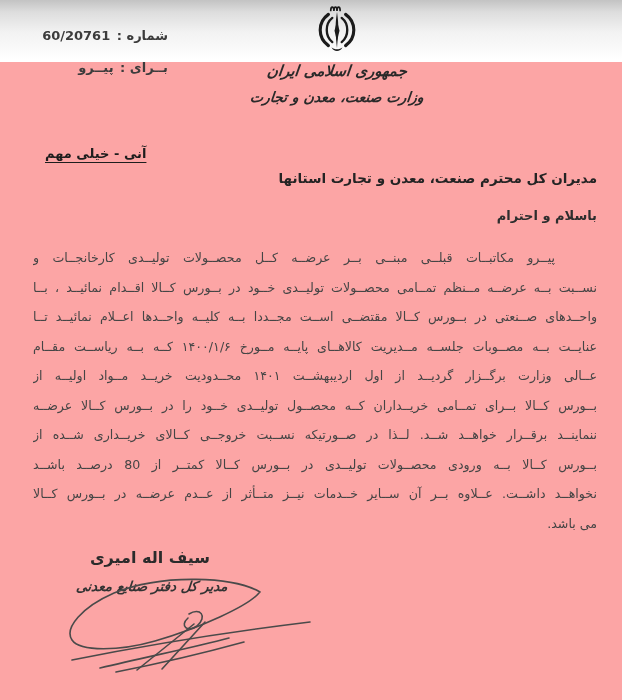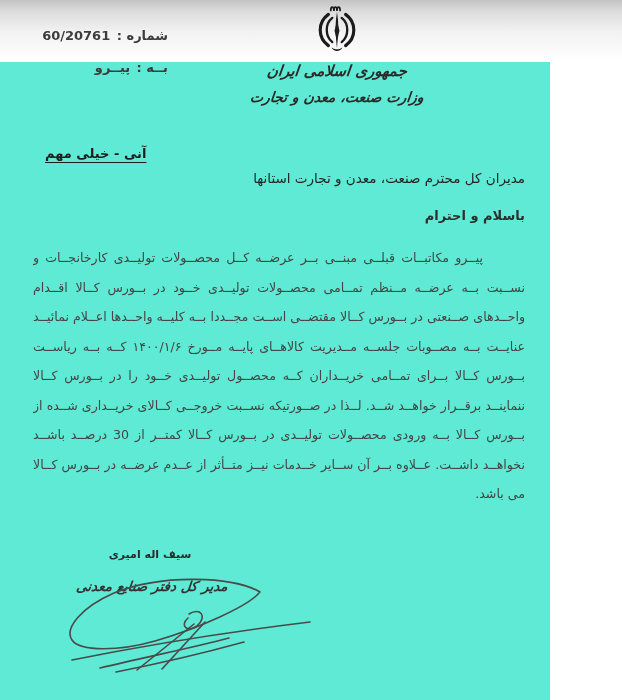--- a/index.html
+++ b/index.html
@@ -4,21 +4,21 @@
 <style>
   html,body{margin:0;padding:0;}
   body{
     width:622px;height:700px;
     background:#ffffff;
     font-family:"DejaVu Sans",sans-serif;
     overflow:hidden;
     position:relative;
   }
   .page{
-    position:relative;width:550px;height:700px;background:#5eead4;
+    position:relative;width:622px;height:700px;background:#fca5a5;
   }
   .top-shade{
     position:absolute;left:0;top:0;width:622px;height:62px;
     background:linear-gradient(180deg,#c3c3c3 0px,#dddddd 12px,#f2f2f2 32px,#ffffff 60px);
     pointer-events:none;
   }
   
   .meta{
     position:absolute;left:20px;top:20px;width:148px;
     direction:rtl;text-align:right;
@@ -52,21 +52,21 @@
   .priority{
     position:absolute;left:45px;top:146px;
     direction:rtl;font-size:13px;font-weight:700;color:#1d1d1d;
     text-decoration:underline;text-underline-offset:4px;
     white-space:nowrap;
     text-align:center;
   }
   .recipient{
     position:absolute;right:25px;top:170px;
     direction:rtl;text-align:left;
-    font-size:13.5px;font-weight:400;color:#242424;
+    font-size:13.5px;font-weight:700;color:#242424;
     white-space:nowrap;
   }
   .salutation{
     position:absolute;right:25px;top:208px;
     direction:rtl;text-align:left;
     font-size:13px;font-weight:700;color:#2e2e2e;
     white-space:nowrap;
   }
   
   .body{
@@ -84,21 +84,21 @@
     white-space:normal;
     overflow:hidden;
     height:29.5px;
   }
   .bline.indent{padding-right:42px;}
   .bline.last{text-align-last:right;}
   
   .sig-name{
     position:absolute;left:60px;top:548px;width:180px;
     direction:rtl;text-align:center;
-    font-size:11px;font-weight:700;color:#2b2b2b;
+    font-size:16px;font-weight:700;color:#2b2b2b;
     white-space:nowrap;
   }
   .sig-title{
     position:absolute;left:42px;top:578px;width:220px;
     direction:rtl;text-align:center;
     font-size:13.5px;font-weight:700;font-style:italic;color:#333333;
     transform:skewX(-5deg);
     white-space:nowrap;
   }
   .sig-scribble{
@@ -110,21 +110,21 @@
 
 <div class="page">
   <div class="top-shade"></div>
 
   <div class="meta">
     <div class="meta-row">
       <span class="meta-label">شماره :</span>
       <span class="meta-value">60/20761</span>
     </div>
     <div class="meta-row">
-      <span class="meta-label">بــه :</span>
+      <span class="meta-label">بــرای :</span>
       <span class="meta-value">پیــرو</span>
     </div>
   </div>
 
   <div class="brand">
     <svg class="emblem" width="50" height="60" viewBox="0 0 64 68" aria-hidden="true">
       <g stroke="#1b1b1b" fill="none" stroke-linecap="round">
 
         <path d="M24 9 C24 3.5, 28 3.5, 28 8.5" stroke-width="2.2"></path>
         <path d="M28 8.5 C28 3.5, 32 3.5, 32 8.5" stroke-width="2.2"></path>
@@ -149,23 +149,24 @@
   <div class="priority">آنی - خیلی مهم</div>
 
   <div class="recipient">مدیران کل محترم صنعت، معدن و تجارت استانها</div>
   <div class="salutation">باسلام و احترام</div>
 
   <div class="body">
     <div class="bline indent">پیــرو مکاتبــات قبلــی مبنــی بــر عرضــه کــل محصــولات تولیــدی کارخانجــات و</div>
     <div class="bline">نســبت بــه عرضــه مــنظم تمــامی محصــولات تولیــدی خــود در بــورس کــالا اقــدام نمائیــد ، بــا</div>
     <div class="bline">واحــدهای صــنعتی در بــورس کــالا مقتضــی اســت مجــددا بــه کلیــه واحــدها اعــلام نمائیــد تــا</div>
     <div class="bline">عنایــت بــه مصــوبات جلســه مــدیریت کالاهــای پایــه مــورخ ۱۴۰۰/۱/۶ کــه بــه ریاســت مقــام</div>
+    <div class="bline">عــالی وزارت برگــزار گردیــد از اول اردیبهشــت ۱۴۰۱ محــدودیت خریــد مــواد اولیــه از</div>
     <div class="bline">بــورس کــالا بــرای تمــامی خریــداران کــه محصــول تولیــدی خــود را در بــورس کــالا عرضــه</div>
     <div class="bline">ننماینــد برقــرار خواهــد شــد. لــذا در صــورتیکه نســبت خروجــی کــالای خریــداری شــده از</div>
-    <div class="bline">بــورس کــالا بــه ورودی محصــولات تولیــدی در بــورس کــالا کمتــر از 30 درصــد باشــد</div>
+    <div class="bline">بــورس کــالا بــه ورودی محصــولات تولیــدی در بــورس کــالا کمتــر از 80 درصــد باشــد</div>
     <div class="bline">نخواهــد داشــت. عــلاوه بــر آن ســایر خــدمات نیــز متــأثر از عــدم عرضــه در بــورس کــالا</div>
     <div class="bline last">می باشد.</div>
   </div>
 
   <div class="sig-name">سیف اله امیری</div>
   <div class="sig-title">مدیر کل دفتر صنایع معدنی</div>
 
   <svg class="sig-scribble" width="280" height="115" viewBox="0 0 280 115" aria-hidden="true">
     <g stroke="#4a4a4a" stroke-width="1.6" fill="none" stroke-linecap="round">
 

